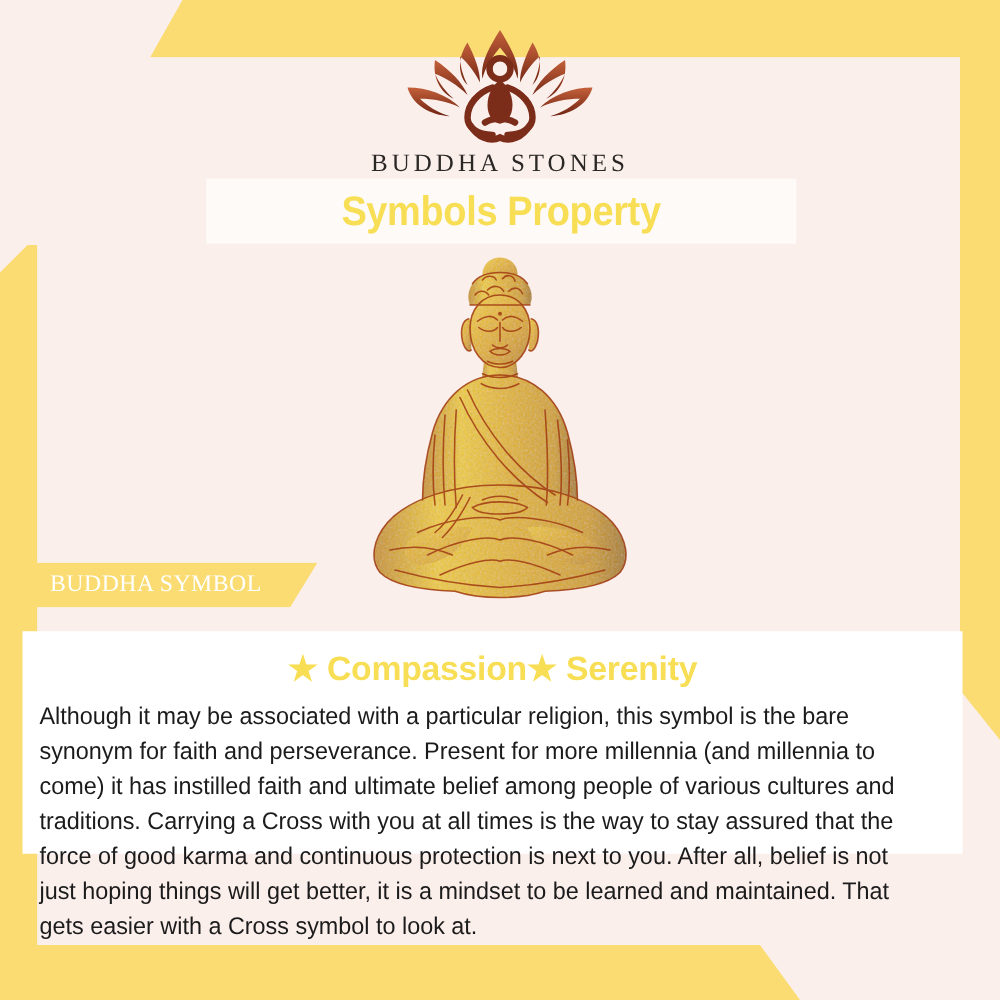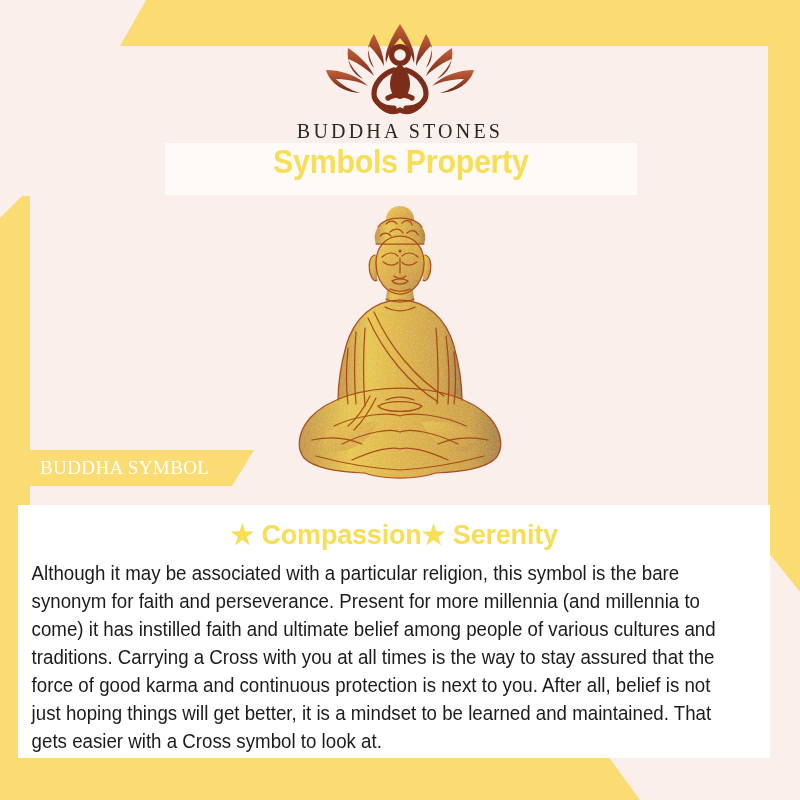--- a/index.html
+++ b/index.html
@@ -67,21 +67,21 @@
     color:#2A2725;
     font-weight:400;
   }
 
   
   .title-banner{
     position:absolute;
     left:165px;top:143px;
     width:472px;height:52px;
     background:#FDFAF8;
-    display:flex;align-items:flex-start;justify-content:center;
+    display:flex;align-items:center;justify-content:center;
   }
   .title-text{
     font-family:"Liberation Sans Narrow","Liberation Sans", sans-serif;
     font-weight:bold;
     font-size:33px;
     letter-spacing:-0.3px;
     color:#F7DE54;
     transform:scaleX(0.92);
     white-space:nowrap;
   }
@@ -110,21 +110,21 @@
     font-size:19px;
     letter-spacing:0.4px;
     font-weight:400;
     white-space:nowrap;
   }
 
   
   .body-card{
     position:absolute;
     left:18px;top:505px;
-    width:752px;height:253px;
+    width:752px;height:178px;
     background:#FFFFFF;
   }
   .keywords{
     margin:0;
     padding-top:14px;
     text-align:center;
     font-family:"Liberation Sans Narrow","Liberation Sans", sans-serif;
     font-weight:bold;
     font-size:27px;
     color:#F7DE54;

